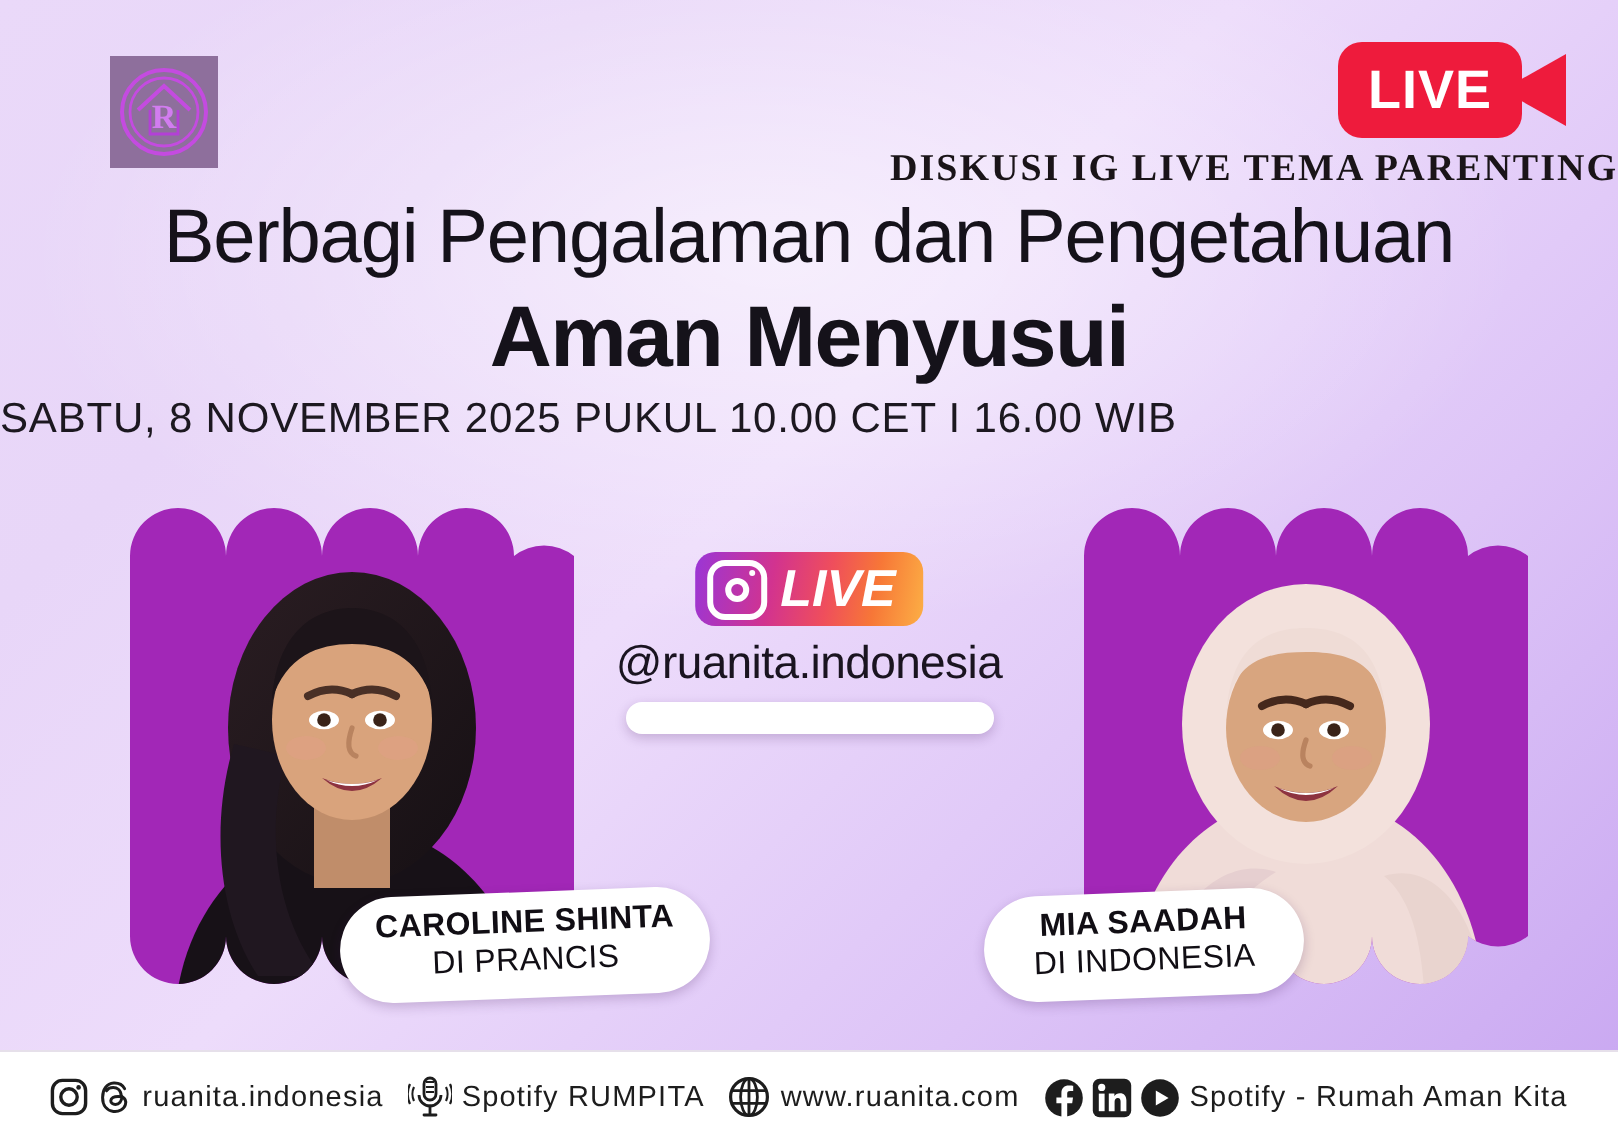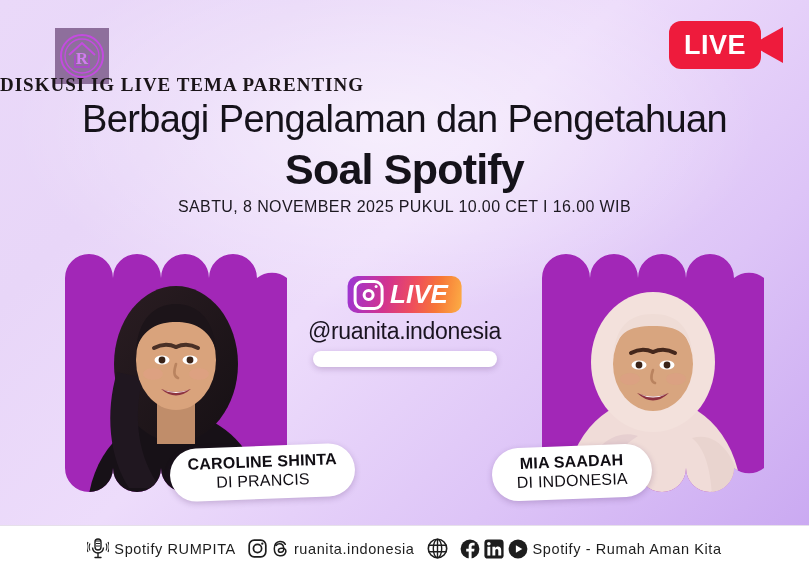--- a/index.html
+++ b/index.html
@@ -72,21 +72,21 @@
     font-weight: bold;
     font-size: 27px;
     letter-spacing: 0.5px;
   }
 
   
   .kicker {
     position: absolute;
     left: 0; right: 0;
     top: 74px;
-    text-align: left;
+    text-align: right;
     font-family: "Liberation Serif", serif;
     font-weight: bold;
     font-size: 19px;
     letter-spacing: 1.0px;
     color: #1a1418;
   }
   .headline1 {
     position: absolute;
     left: 0; right: 0;
     top: 98px;
@@ -104,22 +104,22 @@
     text-align: center;
     font-weight: bold;
     font-size: 43px;
     letter-spacing: -0.8px;
     color: #15121a;
   }
   .dateline {
     position: absolute;
     left: 0; right: 0;
     top: 198px;
-    text-align: center;
-    font-size: 16px;
+    text-align: left;
+    font-size: 21px;
     letter-spacing: 0.4px;
     color: #1c1820;
   }
 
   
   .photo-card {
     position: absolute;
     width: 222px;
     height: 242px;
   }
@@ -272,21 +272,21 @@
   </div>
 
   <div class="live-badge">
     <div class="cam-lens"></div>
     <div class="cam-body"></div>
     <div class="live-text">LIVE</div>
   </div>
 
   <div class="kicker">DISKUSI IG LIVE TEMA PARENTING</div>
   <div class="headline1">Berbagi  Pengalaman dan Pengetahuan</div>
-  <div class="headline2">Soal Spotify</div>
+  <div class="headline2">Aman Menyusui</div>
   <div class="dateline">SABTU, 8 NOVEMBER 2025 PUKUL 10.00 CET I 16.00 WIB</div>
 
   <div class="photo-card left">
     <svg viewBox="0 0 222 242" preserveAspectRatio="none">
       <defs>
         <clipPath id="scallopL">
           <path d="M0,26
                    a24,24 0 0 1 48,0 a24,24 0 0 1 48,0 a24,24 0 0 1 48,0 a24,24 0 0 1 48,0 a24,24 0 0 1 30,0
                    L222,216
                    a24,24 0 0 1 -30,0 a24,24 0 0 1 -48,0 a24,24 0 0 1 -48,0 a24,24 0 0 1 -48,0 a24,24 0 0 1 -48,0 Z"></path>
@@ -386,52 +386,53 @@
   </div>
 
   <div class="pill pill-right">
     <div class="pname">MIA SAADAH</div>
     <div class="ploc">DI  INDONESIA</div>
   </div>
 
   <div class="footer">
 
     <div class="fitem">
-      <svg width="22" height="24" viewBox="0 0 22 24">
-        <rect x="8" y="2" width="6" height="11" rx="3" fill="none" stroke="#1d1d1d" stroke-width="1.4"></rect>
-        <path d="M9 4h4M9 6.5h4M9 9h4" stroke="#1d1d1d" stroke-width="1"></path>
-        <path d="M5.5 10.5a5.5 5.5 0 0 0 11 0" fill="none" stroke="#1d1d1d" stroke-width="1.4"></path>
-        <path d="M11 16v4M8 20.5h6" stroke="#1d1d1d" stroke-width="1.4" stroke-linecap="round"></path>
-        <path d="M3 6.5c-1 2-1 5 0 7M1 5c-1.4 3-1.4 7 0 10" fill="none" stroke="#1d1d1d" stroke-width="1.1"></path>
-        <path d="M19 6.5c1 2 1 5 0 7M21 5c1.4 3 1.4 7 0 10" fill="none" stroke="#1d1d1d" stroke-width="1.1"></path>
-      </svg>
-      <span>Spotify RUMPITA</span>
-    </div>
-
-    <div class="fitem">
       <span class="ficons">
         <svg width="19" height="19" viewBox="0 0 19 19">
           <rect x="1.2" y="1.2" width="16.6" height="16.6" rx="5" fill="none" stroke="#1d1d1d" stroke-width="1.7"></rect>
           <circle cx="9.5" cy="9.5" r="4.1" fill="none" stroke="#1d1d1d" stroke-width="1.7"></circle>
           <circle cx="14.3" cy="4.7" r="1.15" fill="#1d1d1d"></circle>
         </svg>
         <svg width="18" height="19" viewBox="0 0 18 19">
           <path d="M12.6 9.1c-.1-3.4-2.3-4.3-4-4.3-1.6 0-2.7.6-3.3 1.6M13 9.3c1.6.9 2.2 2.4 1.7 4-.7 2.4-3.3 3.7-6 3.4-3.3-.4-5.4-3-5.4-7s2-7 5.6-7.2c2.5-.1 4.4.9 5.4 2.8" fill="none" stroke="#1d1d1d" stroke-width="1.5" stroke-linecap="round"></path>
           <path d="M12.9 9.2c0 2.6-1.3 4-3.2 4-1.3 0-2.3-.7-2.3-1.8 0-1.4 1.6-2.2 3.6-2.2.7 0 1.3.1 1.9.2z" fill="none" stroke="#1d1d1d" stroke-width="1.5" stroke-linejoin="round"></path>
         </svg>
       </span>
       <span>ruanita.indonesia</span>
     </div>
 
     <div class="fitem">
+      <svg width="22" height="24" viewBox="0 0 22 24">
+        <rect x="8" y="2" width="6" height="11" rx="3" fill="none" stroke="#1d1d1d" stroke-width="1.4"></rect>
+        <path d="M9 4h4M9 6.5h4M9 9h4" stroke="#1d1d1d" stroke-width="1"></path>
+        <path d="M5.5 10.5a5.5 5.5 0 0 0 11 0" fill="none" stroke="#1d1d1d" stroke-width="1.4"></path>
+        <path d="M11 16v4M8 20.5h6" stroke="#1d1d1d" stroke-width="1.4" stroke-linecap="round"></path>
+        <path d="M3 6.5c-1 2-1 5 0 7M1 5c-1.4 3-1.4 7 0 10" fill="none" stroke="#1d1d1d" stroke-width="1.1"></path>
+        <path d="M19 6.5c1 2 1 5 0 7M21 5c1.4 3 1.4 7 0 10" fill="none" stroke="#1d1d1d" stroke-width="1.1"></path>
+      </svg>
+      <span>Spotify RUMPITA</span>
+    </div>
+
+    <div class="fitem">
       <svg width="21" height="21" viewBox="0 0 21 21">
         <circle cx="10.5" cy="10.5" r="9.2" fill="none" stroke="#1d1d1d" stroke-width="1.6"></circle>
         <ellipse cx="10.5" cy="10.5" rx="4.2" ry="9.2" fill="none" stroke="#1d1d1d" stroke-width="1.4"></ellipse>
         <path d="M1.6 7.3h17.8M1.6 13.7h17.8M10.5 1.3v18.4" stroke="#1d1d1d" stroke-width="1.4"></path>
       </svg>
+      <span>www.ruanita.com</span>
     </div>
 
     <div class="fitem">
       <span class="ficons">
         <svg width="20" height="20" viewBox="0 0 20 20">
           <circle cx="10" cy="10" r="9.4" fill="#1d1d1d"></circle>
           <path d="M11.6 20v-7.4h2.5l.4-2.9h-2.9V7.9c0-.8.2-1.4 1.5-1.4h1.5V3.9c-.3 0-1.2-.1-2.2-.1-2.2 0-3.7 1.3-3.7 3.8v2.1H6.2v2.9h2.5V20z" fill="#ffffff"></path>
         </svg>
         <svg width="20" height="20" viewBox="0 0 20 20">
           <rect x="0.4" y="0.4" width="19.2" height="19.2" rx="3.4" fill="#1d1d1d"></rect>

